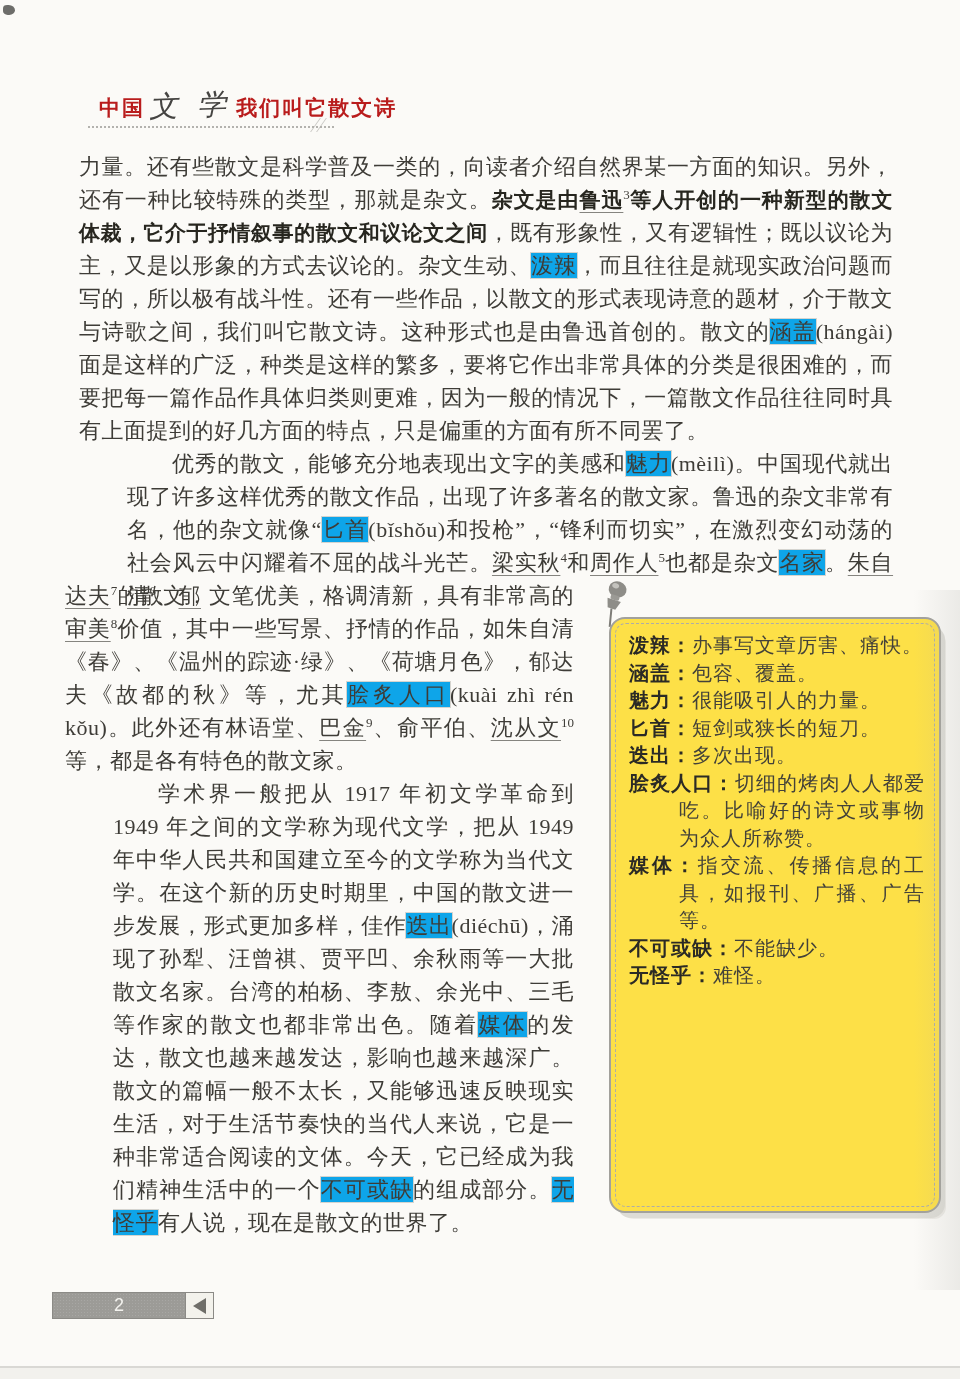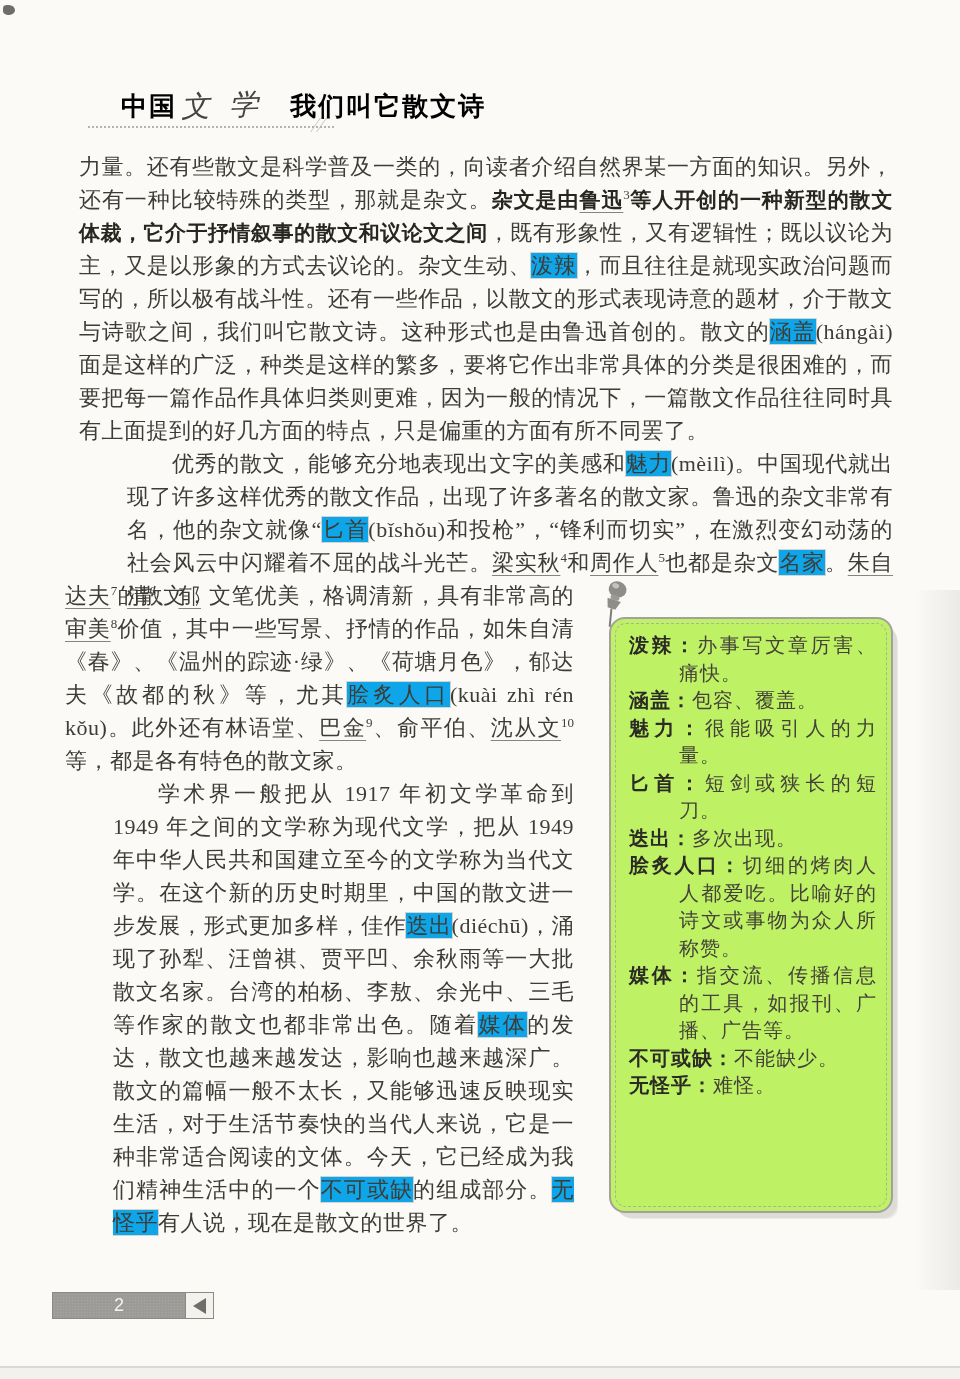--- a/index.html
+++ b/index.html
@@ -13,22 +13,22 @@
     background:#4a4a46;border-radius:40% 60% 55% 45%;opacity:.8;}
   .bottom-edge-line{position:absolute;left:0;top:1366px;width:960px;height:2px;
     background:#d9d8d4;}
   .bottom-strip{position:absolute;left:0;top:1368px;width:960px;height:11px;
     background:#f2f1ed;}
   .right-shade{position:absolute;right:0;top:590px;width:46px;height:700px;
     background:linear-gradient(to left, rgba(170,170,164,.20), rgba(170,170,164,0));}
 
   
   .header{position:absolute;left:99px;top:86px;white-space:nowrap;color:#4a4947;}
-  .header .t-prefix,.header .t-suffix{font-size:26px;font-weight:bold;letter-spacing:2px;
-    font-family:"Liberation Sans",sans-serif;color:#000000;margin-left:22px;}
+  .header .t-prefix,.header .t-suffix{font-size:21px;font-weight:bold;letter-spacing:2px;
+    font-family:"Liberation Sans",sans-serif;color:#b91c1c;}
   .header .t-script{font-size:29px;font-style:italic;letter-spacing:6px;color:#454442;
     display:inline-block;transform:rotate(-2deg);margin:0 4px;}
   .header-rule{position:absolute;left:88px;top:126px;width:246px;height:0;
     border-bottom:2px dotted #b3b2ae;}
   .rule-end-mark{position:absolute;left:315px;top:118px;width:14px;height:14px;
     border-left:1px solid #b3b2ae;transform:skewX(-35deg);opacity:.7;}
   .rule-end-mark::after{content:"";position:absolute;left:5px;top:0;height:14px;
     border-left:1px solid #b3b2ae;}
 
   
@@ -42,22 +42,22 @@
   .seg-u{text-decoration:underline;text-decoration-color:#85847f;
     text-underline-offset:5px;text-decoration-thickness:1px;}
   .seg-bu{font-weight:bold;color:#27261f;font-family:"Liberation Sans",sans-serif;font-size:21px;
     text-decoration:underline;text-decoration-color:#85847f;
     text-underline-offset:5px;text-decoration-thickness:1px;}
   .seg-hl{background:#0ea5e9;box-shadow:0 0 0 1px #d5d4cf;}
   .main-full sup,.main-narrow sup{font-size:13px;line-height:0;vertical-align:8px;
     letter-spacing:0;color:#3e3c37;}
 
   
-  .vocab-box{position:absolute;left:609px;top:617px;width:284px;height:596px;
-    border:2px solid #a2a19c;border-radius:16px;background:#bef264;
+  .vocab-box{position:absolute;left:609px;top:617px;width:332px;height:596px;
+    border:2px solid #a2a19c;border-radius:16px;background:#fde047;
     box-shadow:6px 7px 0 -2px #dddcd6, 9px 10px 0 -4px #eceae5;box-sizing:border-box;}
   .vocab-inner{position:absolute;inset:4px;border:1px dashed #aeada7;border-radius:11px;}
   .vocab-content{position:absolute;left:18px;right:14px;top:13px;bottom:10px;}
   .vocab-entry{font-size:20px;line-height:27.5px;letter-spacing:1px;color:#444239;
     text-align:justify;text-justify:inter-ideograph;
     padding-left:50px;text-indent:-50px;}
   .vocab-term{font-weight:bold;color:#2b2a25;font-family:"Liberation Sans",sans-serif;}
   .pushpin{position:absolute;left:596px;top:578px;width:44px;height:58px;}
 
   

